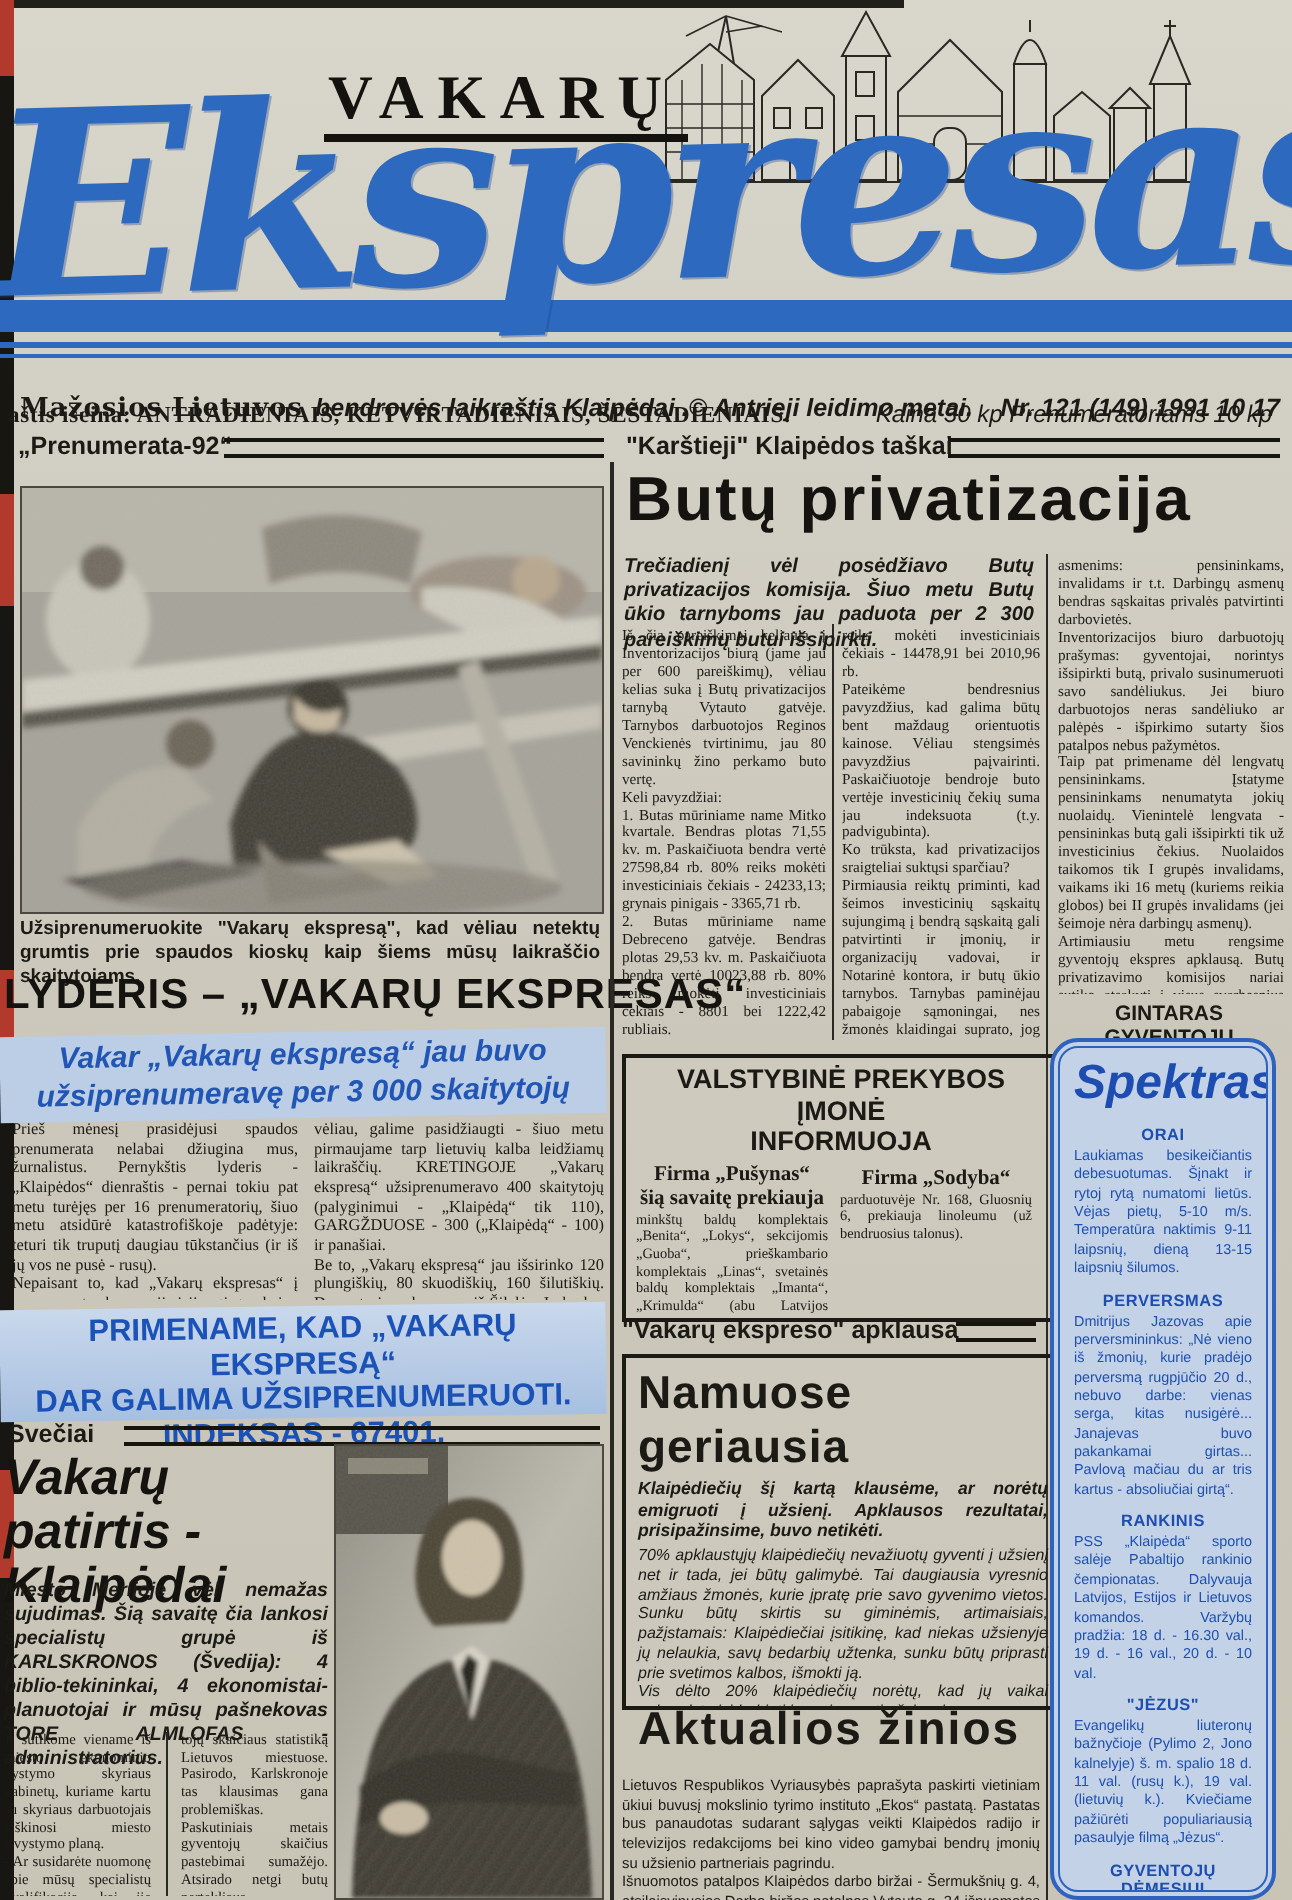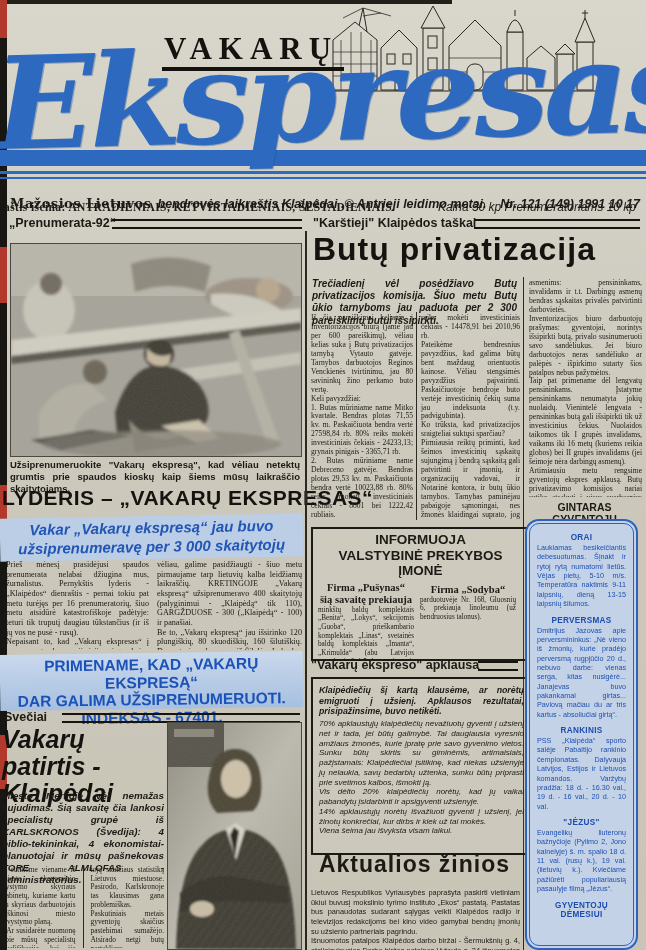--- a/index.html
+++ b/index.html
@@ -260,53 +260,55 @@
 Pateikėme bendresnius pavyzdžius, kad galima būtų bent maždaug orientuotis kainose. Vėliau stengsimės pavyzdžius paįvairinti. Paskaičiuotoje bendroje buto vertėje investicinių čekių suma jau indeksuota (t.y. padvigubinta).
 Ko trūksta, kad privatizacijos sraigteliai suktųsi sparčiau?
 Pirmiausia reiktų priminti, kad šeimos investicinių sąskaitų sujungimą į bendrą sąskaitą gali patvirtinti ir įmonių, ir organizacijų vadovai, ir Notarinė kontora, ir butų ūkio tarnybos. Tarnybas paminėjau pabaigoje sąmoningai, nes žmonės klaidingai suprato, jog bendrą sąskaitą gali patvirtinti tik jos. Griūva tarnybų sienos, o naudos jokios. Šiuo metu priimtas nutarimas BŪT patvirtinti bendras sąskaitas tik nedarbingiems</div>
   <div class="abs coltxt" style="left:529px;top:279px;width:113px;height:218px;font-size:7.6px;">asmenims: pensininkams, invalidams ir t.t. Darbingų asmenų bendras sąskaitas privalės patvirtinti darbovietės.
 Inventorizacijos biuro darbuotojų prašymas: gyventojai, norintys išsipirkti butą, privalo susinumeruoti savo sandėliukus. Jei biuro darbuotojos neras sandėliuko ar palėpės - išpirkimo sutarty šios patalpos nebus pažymėtos.
 Taip pat primename dėl lengvatų pensininkams. Įstatyme pensininkams nenumatyta jokių nuolaidų. Vienintelė lengvata - pensininkas butą gali išsipirkti tik už investicinius čekius. Nuolaidos taikomos tik I grupės invalidams, vaikams iki 16 metų (kuriems reikia globos) bei II grupės invalidams (jei šeimoje nėra darbingų asmenų).
 Artimiausiu metu rengsime gyventojų ekspres apklausą. Butų privatizavimo komisijos nariai sutiko atsakyti į visus svarbesnius klausimus. Sekite skelbimus!</div>
   <div class="abs byline" style="left:527px;top:501px;width:115px;">GINTARAS GYVENTOJŲ</div>
 
   <div class="abs nbox" style="left:311px;top:527px;width:205px;height:124px;padding:3px 5px;">
+    <div class="box-title">VALSTYBINĖ PREKYBOS ĮMONĖ</div>
     <div class="box-title">INFORMUOJA</div>
-    <div class="box-title">VALSTYBINĖ PREKYBOS ĮMONĖ</div>
     <div style="display:flex;gap:6px;margin-top:3px;">
       <div style="width:96px;">
         <div class="firm">Firma „Pušynas“
 šią savaitę prekiauja</div>
         <div class="tiny">minkštų baldų komplektais „Benita“, „Lokys“, sekcijomis „Guoba“, prieškambario komplektais „Linas“, svetainės baldų komplektais „Imanta“, „Krimulda“ (abu Latvijos gamybos), 3-4-5 durų spintomis „Jonė“, miegamaisiais</div>
       </div>
       <div style="width:96px;">
         <div class="firm" style="margin-top:2px;">Firma „Sodyba“</div>
         <div class="tiny">parduotuvėje Nr. 168, Gluosnių 6, prekiauja linoleumu (už bendruosius talonus).</div>
       </div>
     </div>
   </div>
 
   <div class="abs kicker" style="left:311px;top:658px;">"Vakarų  ekspreso"  apklausa</div>
   <div class="abs drule" style="left:478px;top:661px;width:40px;"></div>
 
   <div class="abs nbox" style="left:311px;top:677px;width:205px;height:166px;padding:4px 6px;">
+    <div class="h-namuose">Namuose geriausia</div>
     <div class="namuose-lead" style="margin-top:2px;">Klaipėdiečių šį kartą klausėme, ar norėtų emigruoti į užsienį. Apklausos rezultatai, prisipažinsime, buvo netikėti.</div>
     <div class="namuose-body" style="margin-top:2px;">70% apklaustųjų klaipėdiečių nevažiuotų gyventi į užsienį net ir tada, jei būtų galimybė. Tai daugiausia vyresnio amžiaus žmonės, kurie įpratę prie savo gyvenimo vietos. Sunku būtų skirtis su giminėmis, artimaisiais, pažįstamais: Klaipėdiečiai įsitikinę, kad niekas užsienyje jų nelaukia, savų bedarbių užtenka, sunku būtų priprasti prie svetimos kalbos, išmokti ją.
 Vis dėlto 20% klaipėdiečių norėtų, kad jų vaikai pabandytų įsidarbinti ir apsigyventi užsienyje.
 14% apklaustųjų norėtų išvažiuoti gyventi į užsienį, jei žinotų konkrečiai, kur dirbs ir kiek už tai mokės.
 Viena šeima jau išvyksta visam laikui.</div>
 
   </div>
 
   <div class="abs h-zinios" style="left:311px;top:851px;width:207px;">Aktualios  žinios</div>
   <div class="abs zinios-body" style="left:311px;top:888px;width:209px;height:62px;">Lietuvos Respublikos Vyriausybės paprašyta paskirti vietiniam ūkiui buvusį mokslinio tyrimo instituto „Ekos“ pastatą. Pastatas bus panaudotas sudarant sąlygas veikti Klaipėdos radijo ir televizijos redakcijoms bei kino video gamybai bendrų įmonių su užsienio partneriais pagrindu.
 Išnuomotos patalpos Klaipėdos darbo biržai - Šermukšnių g. 4, atsilaisvinusios Darbo biržos patalpos Vytauto g. 34 išnuomotos Notarinei kontorai.</div>
 
   <div class="abs spk-outer" style="left:525px;top:519px;width:113px;height:431px;box-sizing:border-box;">
     <div class="spk-inner">
+      <div class="spk-title">Spektras</div>
 
       <div class="spk-h">ORAI</div>
       <p class="spk-p">Laukiamas besikeičiantis debesuotumas. Šįnakt ir rytoj rytą numatomi lietūs. Vėjas pietų, 5-10 m/s. Temperatūra naktimis 9-11 laipsnių, dieną 13-15 laipsnių šilumos.</p>
 
       <div class="spk-h">PERVERSMAS</div>
       <p class="spk-p">Dmitrijus Jazovas apie perversmininkus: „Nė vieno iš žmonių, kurie pradėjo perversmą rugpjūčio 20 d., nebuvo darbe: vienas serga, kitas nusigėrė... Janajevas buvo pakankamai girtas... Pavlovą mačiau du ar tris kartus - absoliučiai girtą“.</p>
 
       <div class="spk-h">RANKINIS</div>
       <p class="spk-p">PSS „Klaipėda“ sporto salėje Pabaltijo rankinio čempionatas. Dalyvauja Latvijos, Estijos ir Lietuvos komandos. Varžybų pradžia: 18 d. - 16.30 val., 19 d. - 16 val., 20 d. - 10 val.</p>
 

